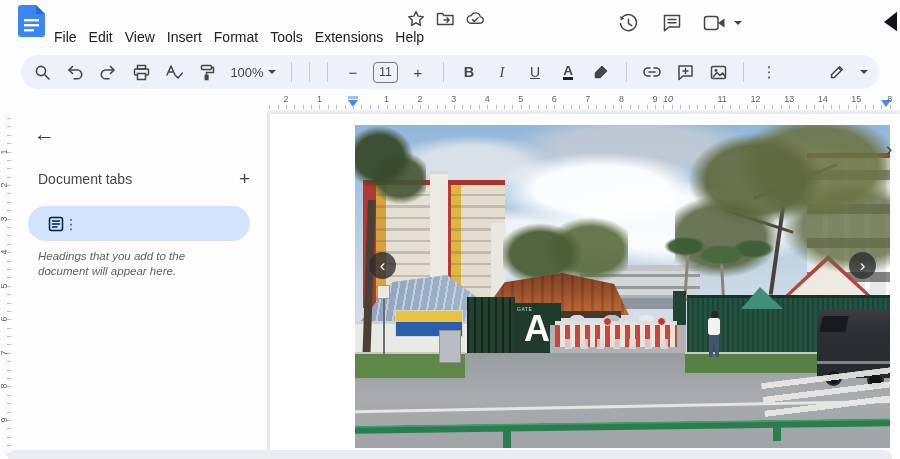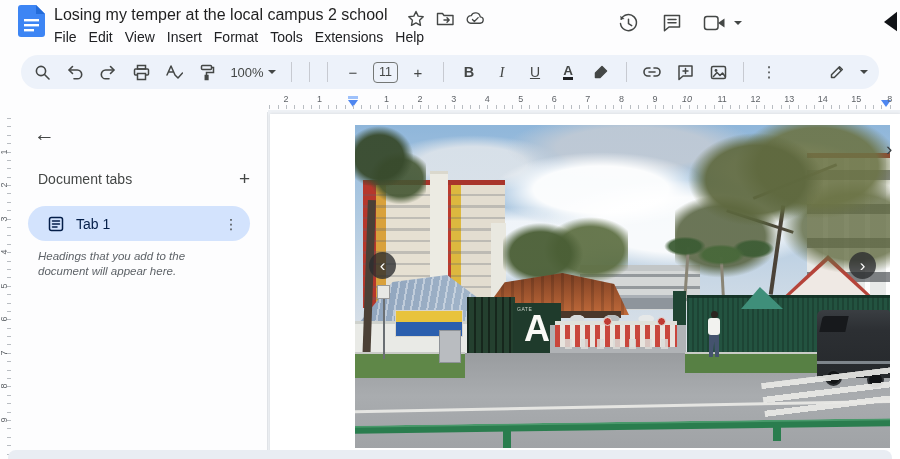--- a/index.html
+++ b/index.html
@@ -180,21 +180,20 @@
   <div class="header">
     <div class="docs-icon">
       <svg width="27" height="32" viewBox="0 0 27 32">
         <path d="M3 0 h15 l9 9 v20 a3 3 0 0 1 -3 3 H3 a3 3 0 0 1 -3 -3 V3 a3 3 0 0 1 3-3z" fill="#3d85f4"></path>
         <path d="M18 0 l9 9 h-9 z" fill="#236bd9"></path>
         <rect x="6" y="14" width="15" height="2.4" fill="#fff"></rect>
         <rect x="6" y="19" width="15" height="2.4" fill="#fff"></rect>
         <rect x="6" y="24" width="10" height="2.4" fill="#fff"></rect>
       </svg>
     </div>
-    <div class="doc-title">Losing my temper at the local campus 2 school</div>
     <div class="title-icons">
       <span class="ticon">
         <svg width="18" height="18" viewBox="0 0 18 18" fill="none" stroke="#444746" stroke-width="1.4" stroke-linejoin="round">
           <path d="M9 1.5l2.2 4.6 5 .7-3.6 3.5.9 5-4.5-2.4-4.5 2.4.9-5L1.8 6.8l5-.7z"></path>
         </svg>
       </span>
       <span class="ticon">
         <svg width="19" height="16" viewBox="0 0 19 16" fill="none" stroke="#444746" stroke-width="1.4">
           <path d="M1.5 2.5 h5 l1.5 2 h9 v9 h-15.5 z" stroke-linejoin="round"></path>
           <path d="M8 9 h5 M11 6.8 l2.2 2.2 -2.2 2.2" stroke-linecap="round" stroke-linejoin="round"></path>
@@ -354,21 +353,21 @@
       <span class="rnum" style="left: 51.45px;">1</span>
       <span class="rnum" style="left: 118.55px;">1</span>
       <span class="rnum" style="left: 152.1px;">2</span>
       <span class="rnum" style="left: 185.65px;">3</span>
       <span class="rnum" style="left: 219.2px;">4</span>
       <span class="rnum" style="left: 252.75px;">5</span>
       <span class="rnum" style="left: 286.3px;">6</span>
       <span class="rnum" style="left: 319.85px;">7</span>
       <span class="rnum" style="left: 353.4px;">8</span>
       <span class="rnum" style="left: 386.95px;">9</span>
-      <span class="rnum" style="left: 419px; font-style: italic;">10</span>
+      <span class="rnum" style="left: 400px; font-style: italic;">10</span>
       <span class="rnum" style="left: 454.05px;">11</span>
       <span class="rnum" style="left: 487.6px;">12</span>
       <span class="rnum" style="left: 521.15px;">13</span>
       <span class="rnum" style="left: 554.7px;">14</span>
       <span class="rnum" style="left: 588.25px;">15</span>
       <span class="rnum" style="left: 621.8px;">8</span>
       <span class="tick" style="left: 1.125px;"></span>
       <span class="tick" style="left: 9.5125px;"></span>
       <span class="tick" style="left: 17.9px;"></span>
       <span class="tick" style="left: 26.2875px;"></span>
@@ -501,21 +500,20 @@
     <span class="back-arrow">←</span>
     <div class="dtabs-row">
       <span class="dtabs-title">Document tabs</span>
       <span class="dtabs-add">+</span>
     </div>
     <div class="tab-pill">
       <svg width="16" height="16" viewBox="0 0 16 16" fill="none" stroke="#041e49" stroke-width="1.5">
         <rect x="1.5" y="1.5" width="13" height="13" rx="2"></rect>
         <path d="M4.5 5 h7 M4.5 8 h7 M4.5 11 h4.5" stroke-linecap="round"></path>
       </svg>
-      <span class="tab-label">Tab 1</span>
       <span class="tab-kebab">⋮</span>
     </div>
     <div class="hint">Headings that you add to the document will appear here.</div>
   </div>
 
   <div class="canvas">
     <div class="page">
 
       <div class="photo" title="School entrance Gate A with orange-roofed guard house, colorful HDB block at left, white school buildings and large trees at right, road with crosswalk and green railing in front">
         <div class="sky"></div>

